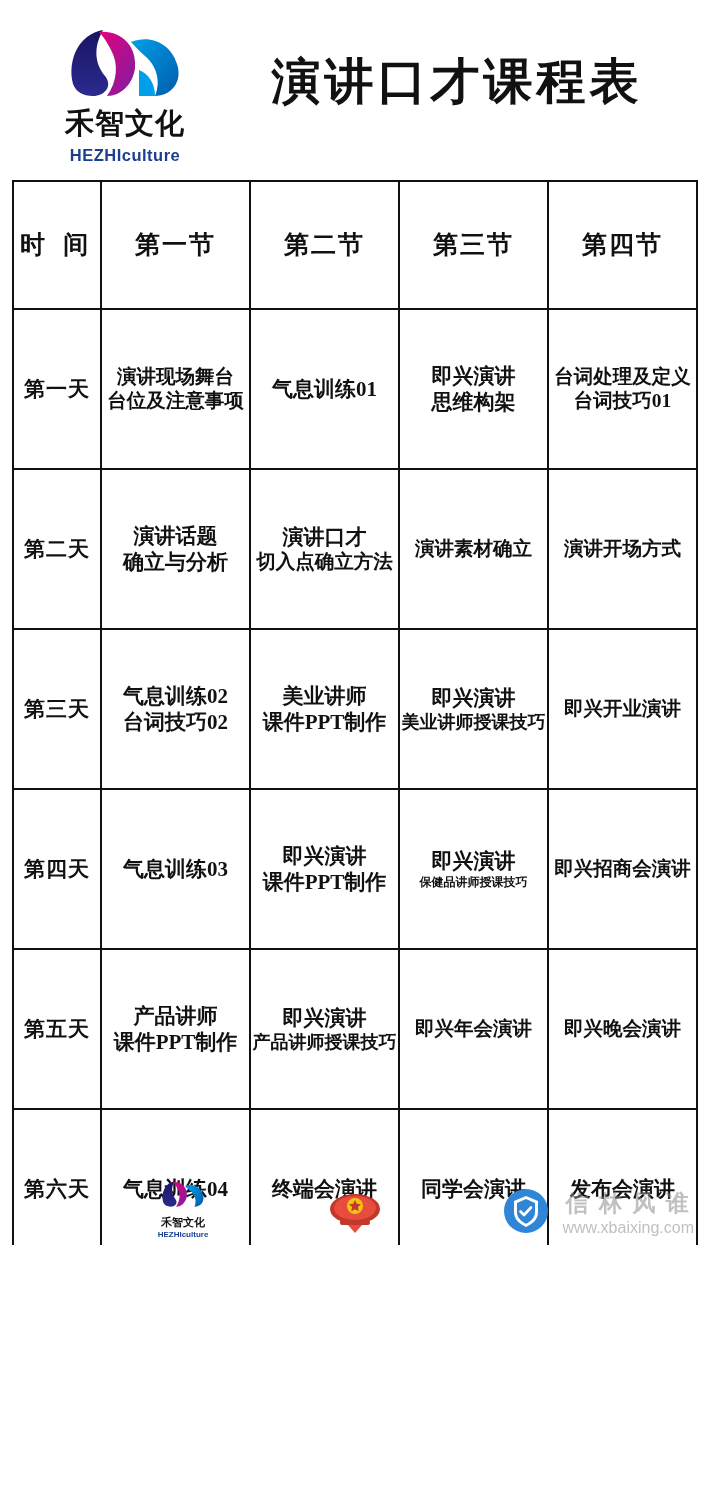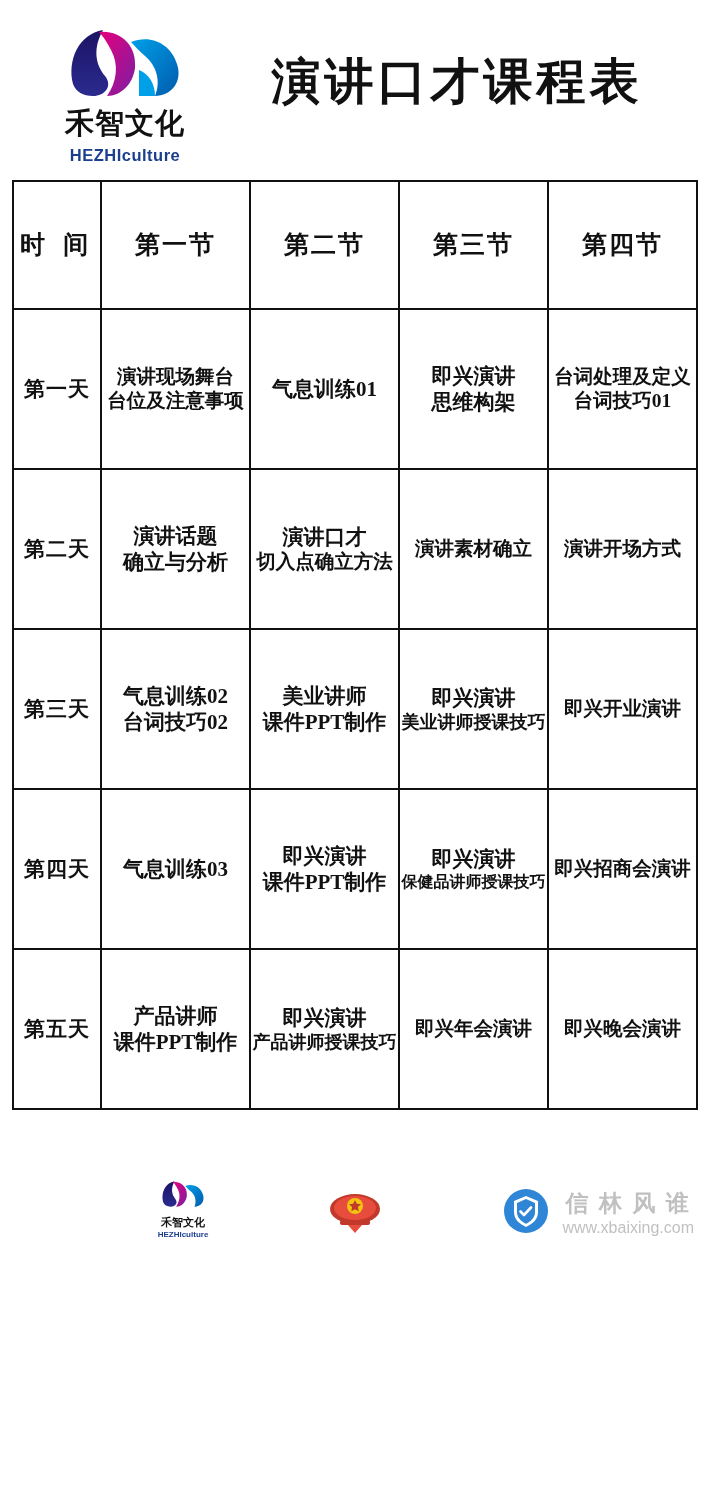--- a/index.html
+++ b/index.html
@@ -105,21 +105,21 @@
   .cell-lines {
     display: flex;
     flex-direction: column;
     justify-content: center;
     align-items: center;
   }
   .cell-lines span { display: block; white-space: nowrap; }
   .s22 { font-size: 21px; }
   .s20 { font-size: 19.5px; }
   .s18 { font-size: 18px; }
-  .s16 { font-size: 16px; }
+  .s16 { font-size: 12px; }
   col.c-time { width: 88px; }
   col.c-sec  { width: 149px; }
 
   
   .footer {
     position: absolute;
     left: 0;
     bottom: 0;
     width: 708px;
     padding-bottom: 6px;
@@ -361,20 +361,43 @@
               <span class="s20">即兴年会演讲</span>
             </div>
           </td>
           <td>
             <div class="cell-lines">
               <span class="s20">即兴晚会演讲</span>
             </div>
           </td>
         </tr>
 
+        <tr>
+          <td class="day-cell">第六天</td>
+          <td>
+            <div class="cell-lines">
+              <span class="s22">气息训练04</span>
+            </div>
+          </td>
+          <td>
+            <div class="cell-lines">
+              <span class="s22">终端会演讲</span>
+            </div>
+          </td>
+          <td>
+            <div class="cell-lines">
+              <span class="s22">同学会演讲</span>
+            </div>
+          </td>
+          <td>
+            <div class="cell-lines">
+              <span class="s22">发布会演讲</span>
+            </div>
+          </td>
+        </tr>
       </tbody>
     </table>
   </div>
 
   <div class="footer">
     <div class="footer-icons">
       <div class="f-logo">
         <span>
           <svg width="46" height="32" viewBox="0 0 120 78">
             <defs>

